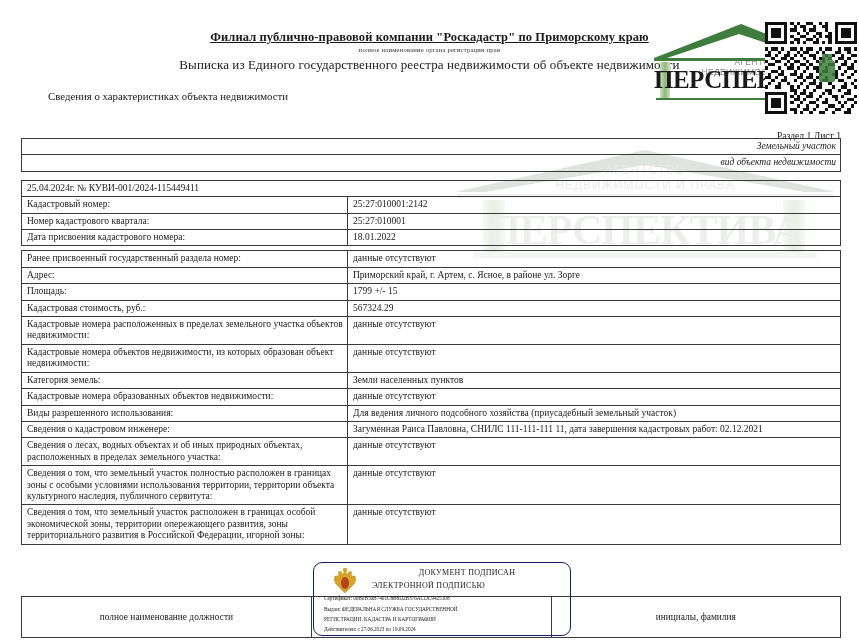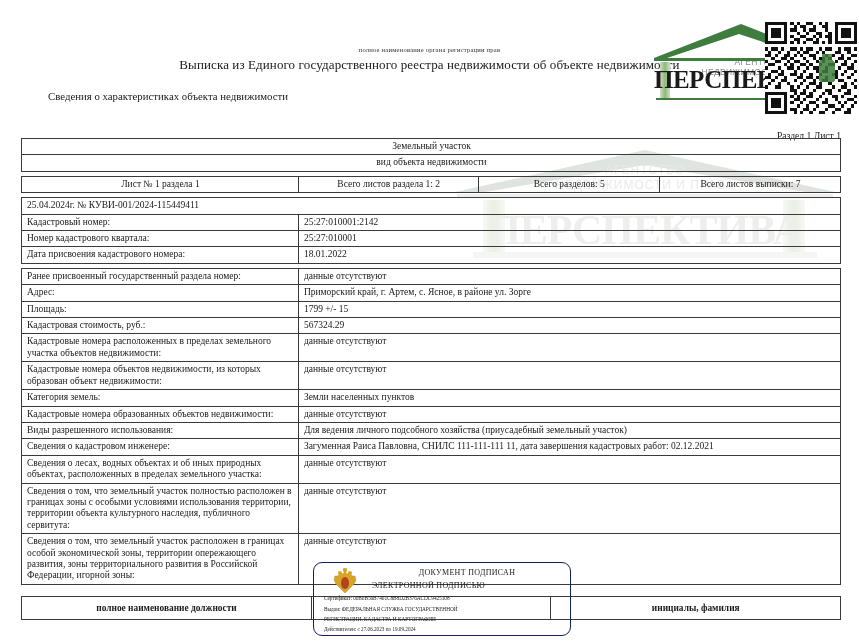--- a/index.html
+++ b/index.html
@@ -226,21 +226,21 @@
     font-size: 9.5px;
     background: transparent;
   }
   .tbl td {
     border: 1px solid #3a3a3a;
     padding: 2px 4px 2px 5px;
     vertical-align: top;
     line-height: 11.4px;
     background: transparent;
   }
-  .ctr { text-align: center; }
+  .ctr { text-align: right; font-style: italic; }
   .lbl-col { width: 316px; margin-top: 24px; }
   .spacer-row td {
     border: none;
     height: 4px;
     padding: 0;
   }
 
   
   .stamp {
     position: absolute;
@@ -307,22 +307,21 @@
     top: 596px;
     width: 820px;
     border-collapse: collapse;
     font-size: 9.4px;
   }
   .footer-tbl td {
     border: 1px solid #3a3a3a;
     height: 22px;
     text-align: center;
     vertical-align: middle;
-    padding: 0 3px;
-    font-weight: bold;
+    padding: 9px 3px;
   }
   .fc1 { width: 290px; }
   .fc2 { width: 240px; }
   .fc3 { width: 290px; margin-top: 17px; }
 </style>
 </head>
 <body>
 
 <div class="page">
 
@@ -333,20 +332,21 @@
       <span>АГЕНТСТВО</span><br>
       <span>НЕДВИЖИМОСТИ И ПРАВА</span>
     </div>
     <div class="wm-bar"></div>
     <div class="wm-col l"></div>
     <div class="wm-col r"></div>
     <div class="wm-name">ПЕРСПЕКТИВА</div>
     <div class="wm-base"></div>
   </div>
 
+  <div class="hdr-org">Филиал публично-правовой компании "Роскадастр" по Приморскому краю</div>
   <div class="hdr-org-sub">полное наименование органа регистрации прав</div>
   <div class="hdr-title">Выписка из Единого государственного реестра недвижимости об объекте недвижимости</div>
   <div class="hdr-section">Сведения о характеристиках объекта недвижимости</div>
   <div class="hdr-razdel">Раздел 1 Лист 1</div>
 
   <div class="logo-wrap">
     <div class="logo-roof"></div>
     <div class="logo-roof-inner"></div>
     <div class="logo-agency">
       <span>АГЕНТСТВО</span><br>
@@ -589,26 +589,20 @@
     <tbody>
         <tr>
       <td class="ctr" colspan="4">Земельный участок</td>
     </tr>
     <tr>
       <td class="ctr" colspan="4">вид объекта недвижимости</td>
     </tr>
     <tr class="spacer-row">
           <td colspan="4"></td>
         </tr>
-    <tr>
-      <td class="ctr" style="width:205px">Лист № 1 раздела 1</td>
-      <td class="ctr" style="width:205px">Всего листов раздела 1: 2</td>
-      <td class="ctr" style="width:205px">Всего разделов: 5</td>
-      <td class="ctr" style="width:205px">Всего листов выписки: 7</td>
-    </tr>
     <tr class="spacer-row">
           <td colspan="4"></td>
         </tr>
     <tr>
       <td colspan="4">25.04.2024г. № КУВИ-001/2024-115449411</td>
     </tr>
     <tr>
       <td class="lbl-col">Кадастровый номер:</td>
       <td colspan="3">25:27:010001:2142</td>
     </tr>

